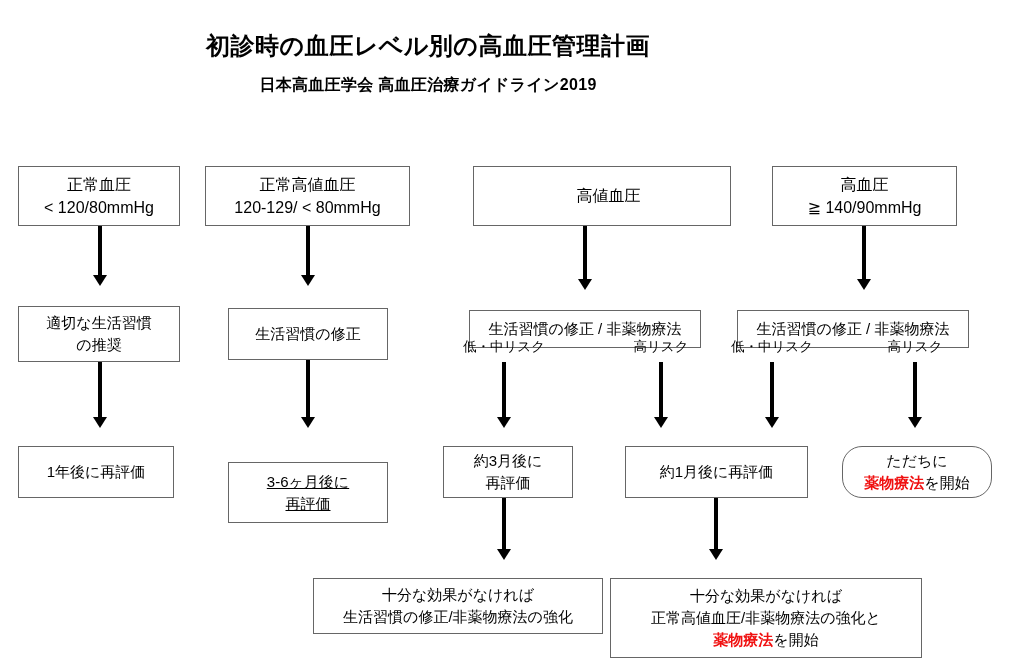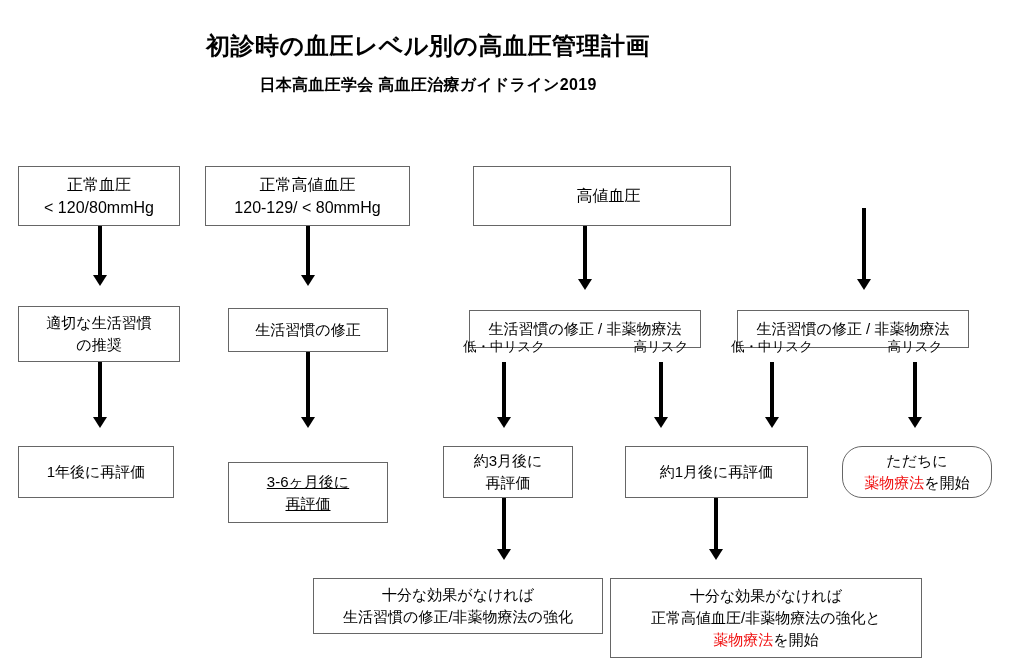--- a/index.html
+++ b/index.html
@@ -52,21 +52,21 @@
     font-size: 15px;
     line-height: 1.45;
     z-index: 3;
     margin-top: 18px;
   }
   .box .ln {
     display: block;
     white-space: nowrap;
   }
   .box.big { font-size: 16px; }
-  .red { color: #f01010; }
+  .red { color: #f01010; font-weight: bold; }
 
   
   .risk-label {
     position: absolute;
     font-size: 13.5px;
     white-space: nowrap;
     text-align: center;
     transform: translateX(-50%);
     z-index: 3;
   }
@@ -125,21 +125,21 @@
   </div>
 
   <div class="box big" style="left:205px; top:148px; width:205px; height:60px;">
     <span class="ln">正常高値血圧</span>
     <span class="ln">120-129/ &lt; 80mmHg</span>
   </div>
   <div class="arrow" style="left:300px; top:208px; width:16px; height:78px;">
     <div class="shaft" style="height:67px;"></div>
       <div class="head"></div>
   </div>
-  <div class="box" style="left:228px; top:290px; width:160px; height:44px;">
+  <div class="box" style="left:228px; top:290px; width:160px; height:52px;">
     <span class="ln">生活習慣の修正</span>
   </div>
   <div class="arrow" style="left:300px; top:334px; width:16px; height:94px;">
     <div class="shaft" style="height:83px;"></div>
       <div class="head"></div>
   </div>
   <div class="box" style="left:228px; top:444px; width:160px; height:61px;text-decoration:underline;">
     <span class="ln">3-6ヶ月後に</span>
     <span class="ln">再評価</span>
   </div>
@@ -162,20 +162,24 @@
   </div>
   <div class="box" style="left:443px; top:428px; width:130px; height:52px;">
     <span class="ln">約3月後に</span>
     <span class="ln">再評価</span>
   </div>
   <div class="arrow" style="left:653px; top:362px; width:16px; height:66px;">
     <div class="shaft" style="height:55px;"></div>
       <div class="head"></div>
   </div>
 
+  <div class="box big" style="left:772px; top:148px; width:185px; height:60px;">
+    <span class="ln">高血圧</span>
+    <span class="ln">≧ 140/90mmHg</span>
+  </div>
   <div class="arrow" style="left:856px; top:208px; width:16px; height:82px;">
     <div class="shaft" style="height:71px;"></div>
       <div class="head"></div>
   </div>
   <div class="box" style="left:737px; top:292px; width:232px; height:38px;">
     <span class="ln">生活習慣の修正 / 非薬物療法</span>
   </div>
   <div class="risk-label" style="left:772px; top:338px;">低・中リスク</div>
   <div class="risk-label" style="left:915px; top:338px;">高リスク</div>
   <div class="arrow" style="left:764px; top:362px; width:16px; height:66px;">

